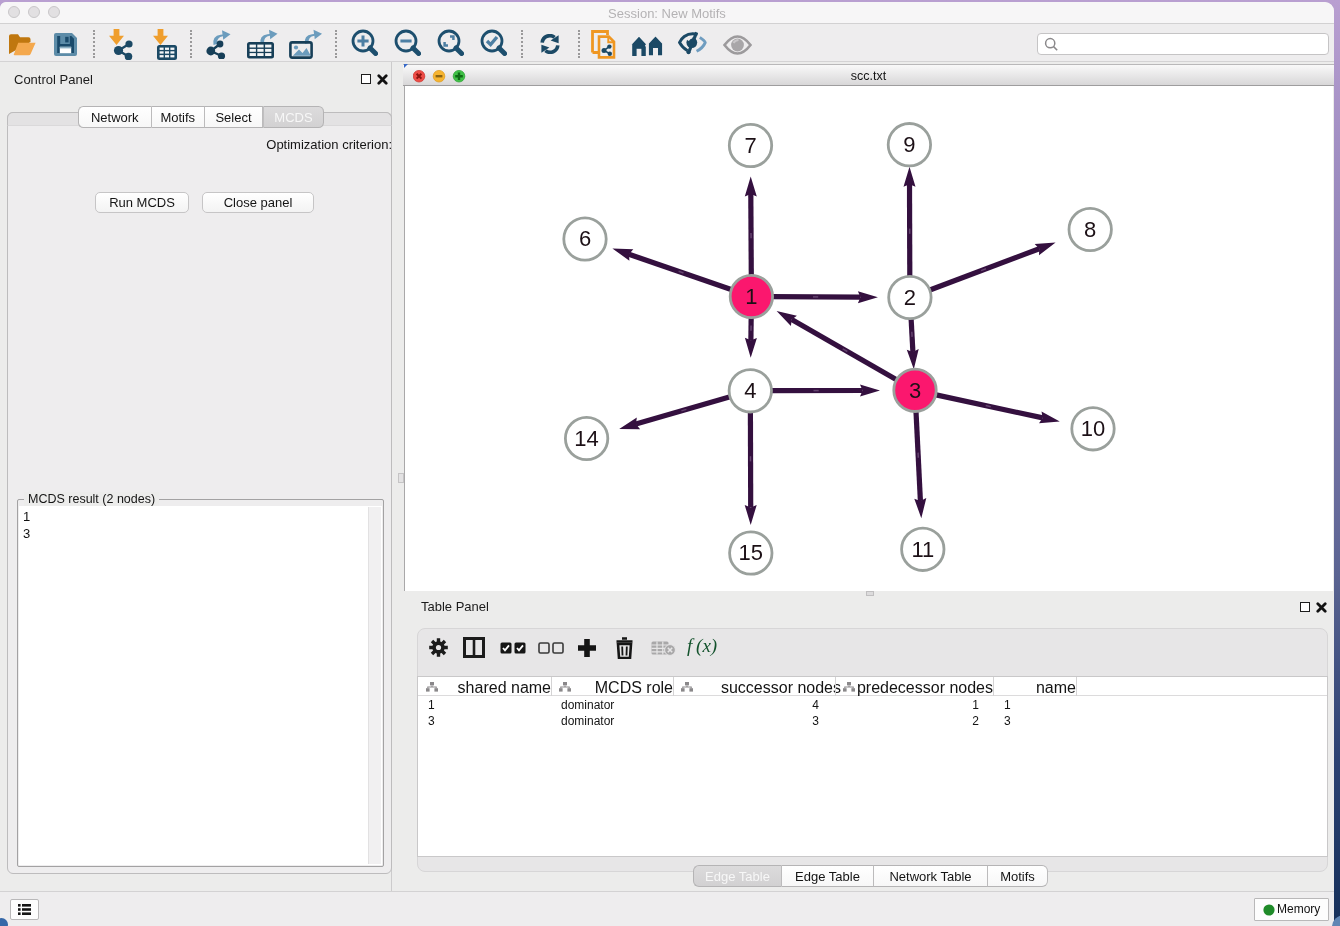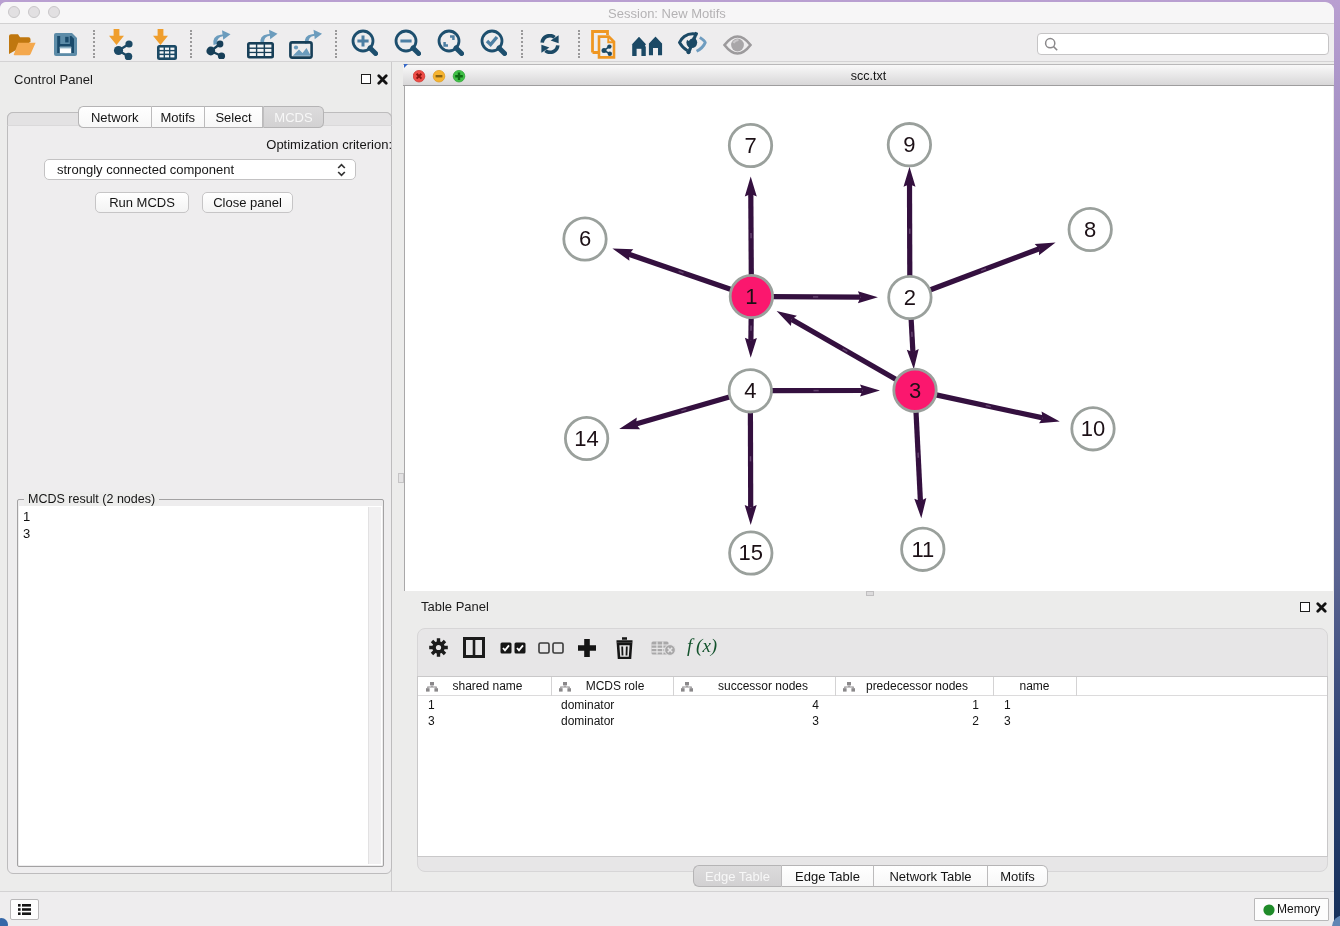--- a/index.html
+++ b/index.html
@@ -36,21 +36,21 @@
 #netcorner{left:404px;top:2px;width:0;height:0;border-top:4px solid #3668c8;border-right:4px solid transparent}
 #canvas{left:404px;top:24px;width:929px;height:505px;background:#fff;border-left:1px solid #a9a8a9}
 #vsplit-h{left:398px;top:411px;width:6px;height:10px;background:#e3e2e3;border:1px solid #c5c4c5}
 #hsplit-h{left:866px;top:529px;width:8px;height:5px;background:#dcdbdc;border:1px solid #c0bfc0}
 
 #tp-title{left:421px;top:537px;font-size:13px;color:#1b1b1b}
 #tp-toolbar{left:417px;top:566px;width:911px;height:244px;background:#e7e6e7;border:1px solid #d7d6d7;border-radius:8px}
 #tbl{left:417px;top:614px;width:911px;height:181px;background:#fff;border:1px solid #c9c8c9}
 .th-sep{top:0;width:1px;height:19px;background:#d4d3d4}
 #tbl-head{left:0;top:0;width:909px;height:19px;border-bottom:1px solid #dcdbdc}
-.th{top:2px;font-size:12px;color:#141414;text-align:center}
+.th{top:2px;font-size:16px;color:#141414;text-align:right}
 .td{font-size:12px;color:#141414}
 .hicon{top:5px}
 
 .bseg{top:803px;height:22px;background:linear-gradient(#ffffff,#f7f7f7);border-top:1px solid #b5b4b5;border-bottom:1px solid #b5b4b5;border-right:1px solid #bcbbbc;font-size:13px;color:#141414;text-align:center;line-height:21px}
 #statusbar{left:0;top:889px;width:1334px;height:35px;background:#eeedee;border-top:1px solid #d3d2d3}
 #listbtn{left:10px;top:7px;width:29px;height:21px;background:#fdfdfd;border:1px solid #b9b8b9;border-radius:2px}
 #membtn{left:1254px;top:6px;width:75px;height:23px;background:#fdfdfd;border:1px solid #b9b8b9;border-radius:1px;font-size:12px;color:#111;line-height:21px;padding-left:22px}
 </style></head>
 <body>
 <div class="abs" id="win">
@@ -200,26 +200,22 @@
 <svg class="abs" style="left:377px;top:12px" width="11" height="11" viewBox="0 0 11 11">
         <path d="M1.8 1.8 L9.2 9.2 M9.2 1.8 L1.8 9.2" stroke="#121212" stroke-width="2.8" stroke-linecap="round"></path>
       </svg>
 <div class="abs" id="tabpanel"></div>
 <div class="abs" id="tabpanel-band"></div>
 <div class="abs seg first" style="left:78px;width:73.5px">Network</div>
       <div class="abs seg " style="left:151.5px;width:53.5px">Motifs</div>
       <div class="abs seg " style="left:205px;width:58px">Select</div>
       <div class="abs seg last" style="left:263px;width:61px">MCDS</div>
 <div class="abs" id="optlabel">Optimization criterion:</div>
-<div class="abs" id="combo">strongly connected component
-<svg class="abs" style="right:9px;top:3px" width="9" height="14" viewBox="0 0 9 14">
-<path d="M1.2 5 L4.5 1.6 L7.8 5 M1.2 9 L4.5 12.4 L7.8 9" stroke="#333" stroke-width="1.7" fill="none"></path>
-        </svg></div>
 <div class="abs btn" style="left:95px;width:94px">Run MCDS</div>
-<div class="abs btn" style="left:202px;width:91px">Close panel</div>
+<div class="abs btn" style="left:202px;width:112px">Close panel</div>
 <div class="abs" id="groupbox"></div>
 <div class="abs" id="gb-white"></div>
 <div class="abs" id="gb-scroll"></div>
 <div class="abs" id="gb-legend">MCDS result (2 nodes)</div>
 <div class="abs" id="gb-text">1<br>3</div>
 <div class="abs" id="vsplit-h"></div>
 
 <div class="abs" id="netbar"></div>
 <div class="abs" id="netcorner"></div>
 

